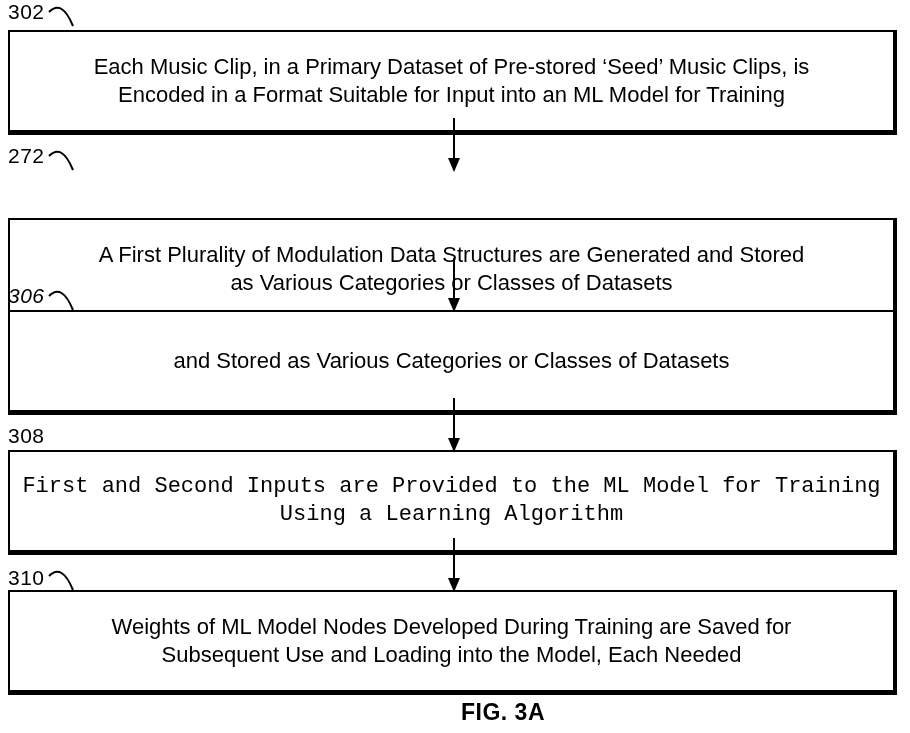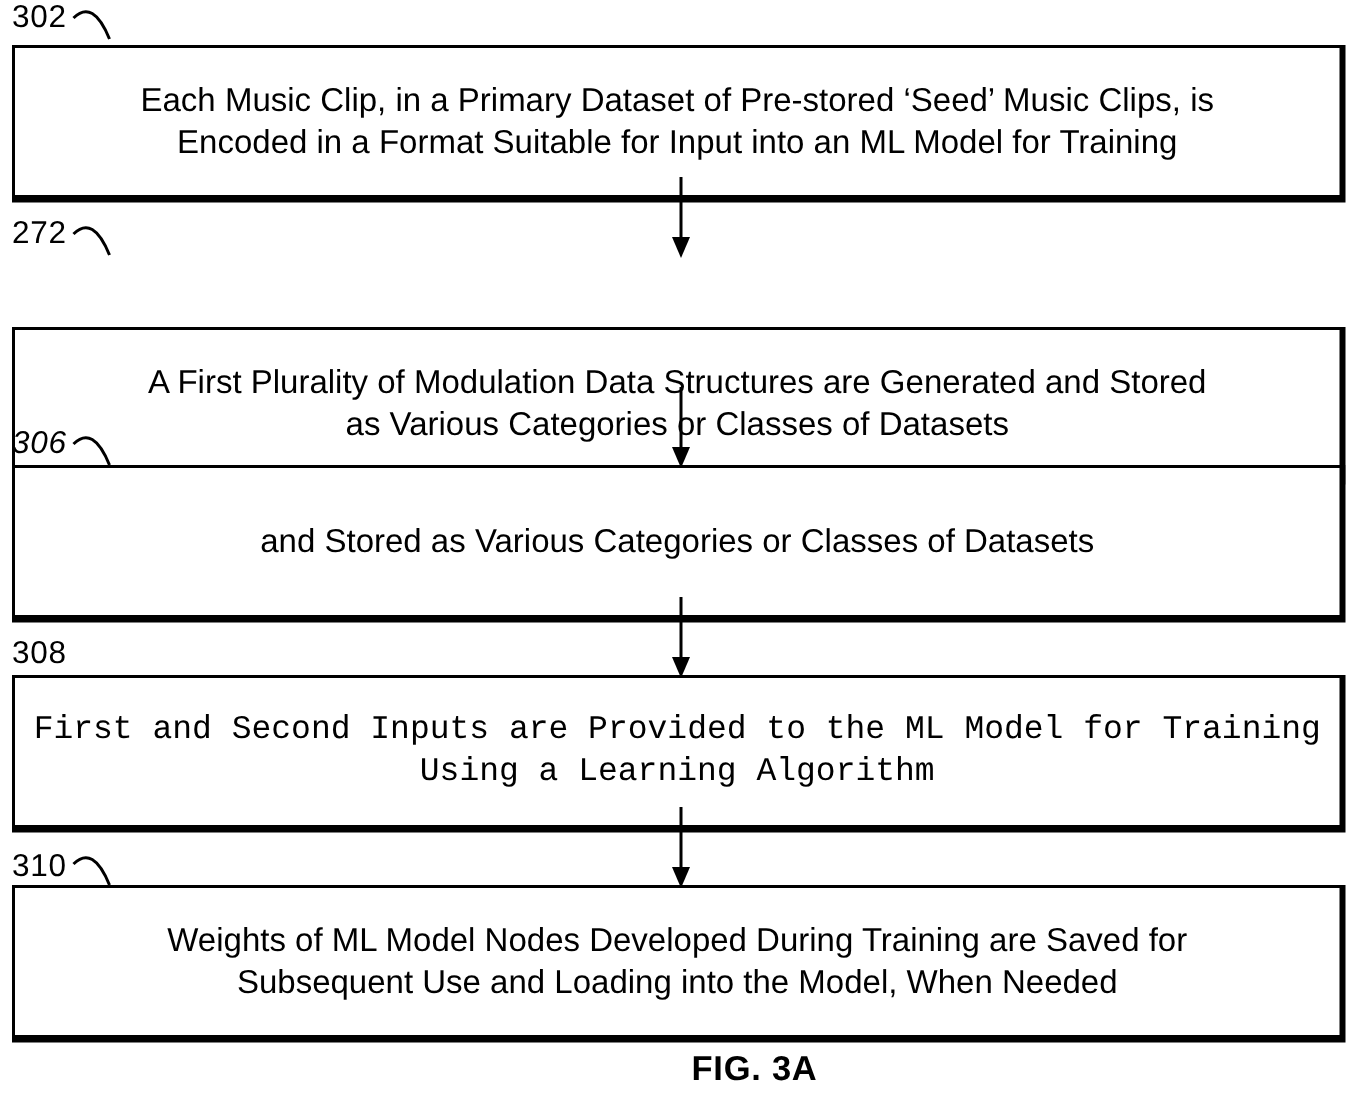--- a/index.html
+++ b/index.html
@@ -149,17 +149,17 @@
         <div class="head"></div>
       </div>
       <div class="ref-label" style="top: 565px; align-items: center;">
         <span class="ref-num">310</span>
         <svg width="34" height="25" class="leader">
           <path d="M1,9 Q14,-4 25,23" stroke="#000000" stroke-width="2" fill="none"></path>
         </svg>
       </div>
       <div class="flow-box" style="top: 590px;">
         <div class="line">Weights of ML Model Nodes Developed During Training are Saved for</div>
-        <div class="line">Subsequent Use and Loading into the Model, When Needed</div>
+        <div class="line">Subsequent Use and Loading into the Model, Each Needed</div>
       </div>
     </div>
   <div class="caption">FIG. 3A</div>
 </div>
 
 </body></html>

